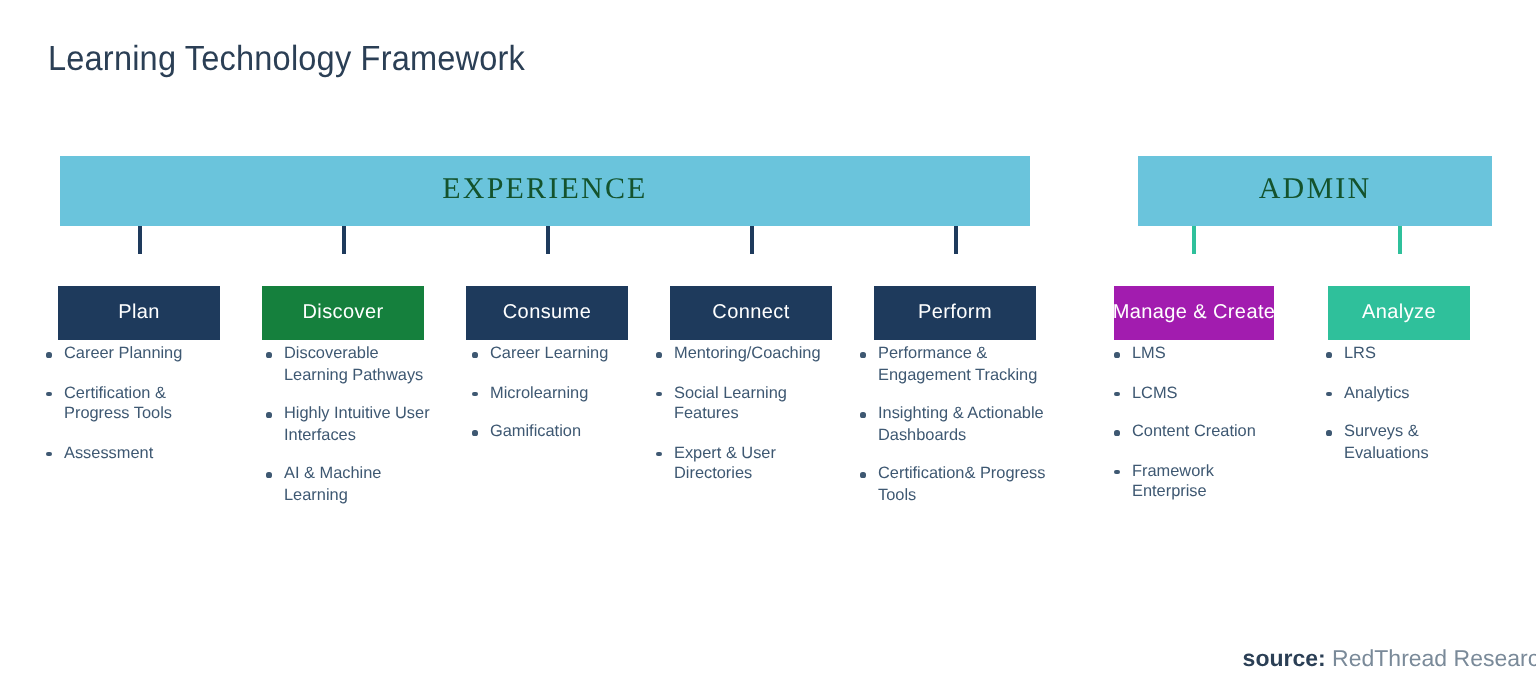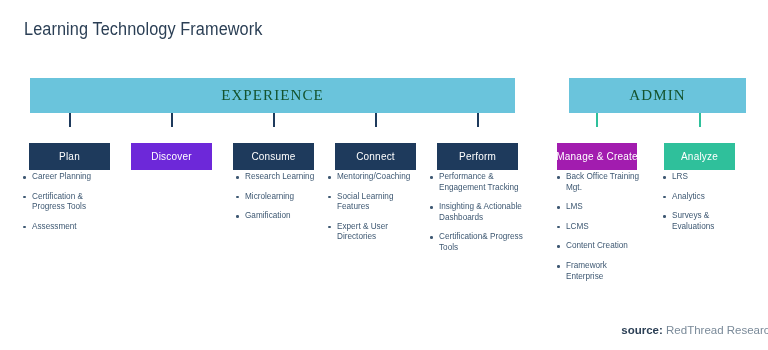--- a/index.html
+++ b/index.html
@@ -149,21 +149,21 @@
   <div class="stem" style="left: 273px; background: rgb(30, 58, 92);"></div>
   <div class="stem" style="left: 375px; background: rgb(30, 58, 92);"></div>
   <div class="stem" style="left: 477px; background: rgb(30, 58, 92);"></div>
 
   <div class="stem" style="left: 596px; background: rgb(47, 192, 155);"></div>
   <div class="stem" style="left: 699px; background: rgb(47, 192, 155);"></div>
 
   <div class="cat-box" id="box-plan" style="left: 29px; width: 81px; background: rgb(30, 58, 92);">
     <span>Plan</span>
   </div>
-  <div class="cat-box" id="box-discover" style="left: 131px; width: 81px; background: #6d28d9;">
+  <div class="cat-box" id="box-discover" style="left: 131px; width: 81px; background: #15803d;">
     <span>Discover</span>
   </div>
   <div class="cat-box" id="box-consume" style="left: 233px; width: 81px; background: rgb(30, 58, 92);">
     <span>Consume</span>
   </div>
   <div class="cat-box" id="box-connect" style="left: 335px; width: 81px; background: rgb(30, 58, 92);">
     <span>Connect</span>
   </div>
   <div class="cat-box" id="box-perform" style="left: 437px; width: 81px; background: rgb(30, 58, 92);">
     <span>Perform</span>
@@ -174,41 +174,45 @@
   <div class="cat-box" id="box-analyze" style="left: 664px; width: 71px; background: rgb(47, 192, 155);">
     <span>Analyze</span>
   </div>
 
   <ul class="bullet-col" style="left:23px; width:92px;">
     <li>Career Planning</li>
     <li>Certification &amp; Progress Tools</li>
     <li>Assessment</li>
   </ul>
 
+  <ul class="bullet-col" style="left:133px; width:82px;">
+    <li>Discoverable Learning Pathways</li>
+    <li>Highly Intuitive User Interfaces</li>
+    <li>AI &amp; Machine Learning</li>
+  </ul>
 
   <ul class="bullet-col" style="left:236px; width:84px;">
-    <li>Research Learning</li>
+    <li>Career Learning</li>
     <li>Microlearning</li>
     <li>Gamification</li>
   </ul>
 
   <ul class="bullet-col" style="left:328px; width:95px;">
     <li>Mentoring/Coaching</li>
     <li>Social Learning Features</li>
     <li>Expert &amp; User Directories</li>
   </ul>
 
   <ul class="bullet-col" style="left:430px; width:112px;">
     <li>Performance &amp; Engagement Tracking</li>
     <li>Insighting &amp; Actionable Dashboards</li>
     <li>Certification&amp; Progress Tools</li>
   </ul>
 
   <ul class="bullet-col" style="left:557px; width:84px;">
-    <li>Back Office Training Mgt.</li>
     <li>LMS</li>
     <li>LCMS</li>
     <li>Content Creation</li>
     <li>Framework Enterprise</li>
   </ul>
 
   <ul class="bullet-col" style="left:663px; width:72px;">
     <li>LRS</li>
     <li>Analytics</li>
     <li>Surveys &amp; Evaluations</li>

